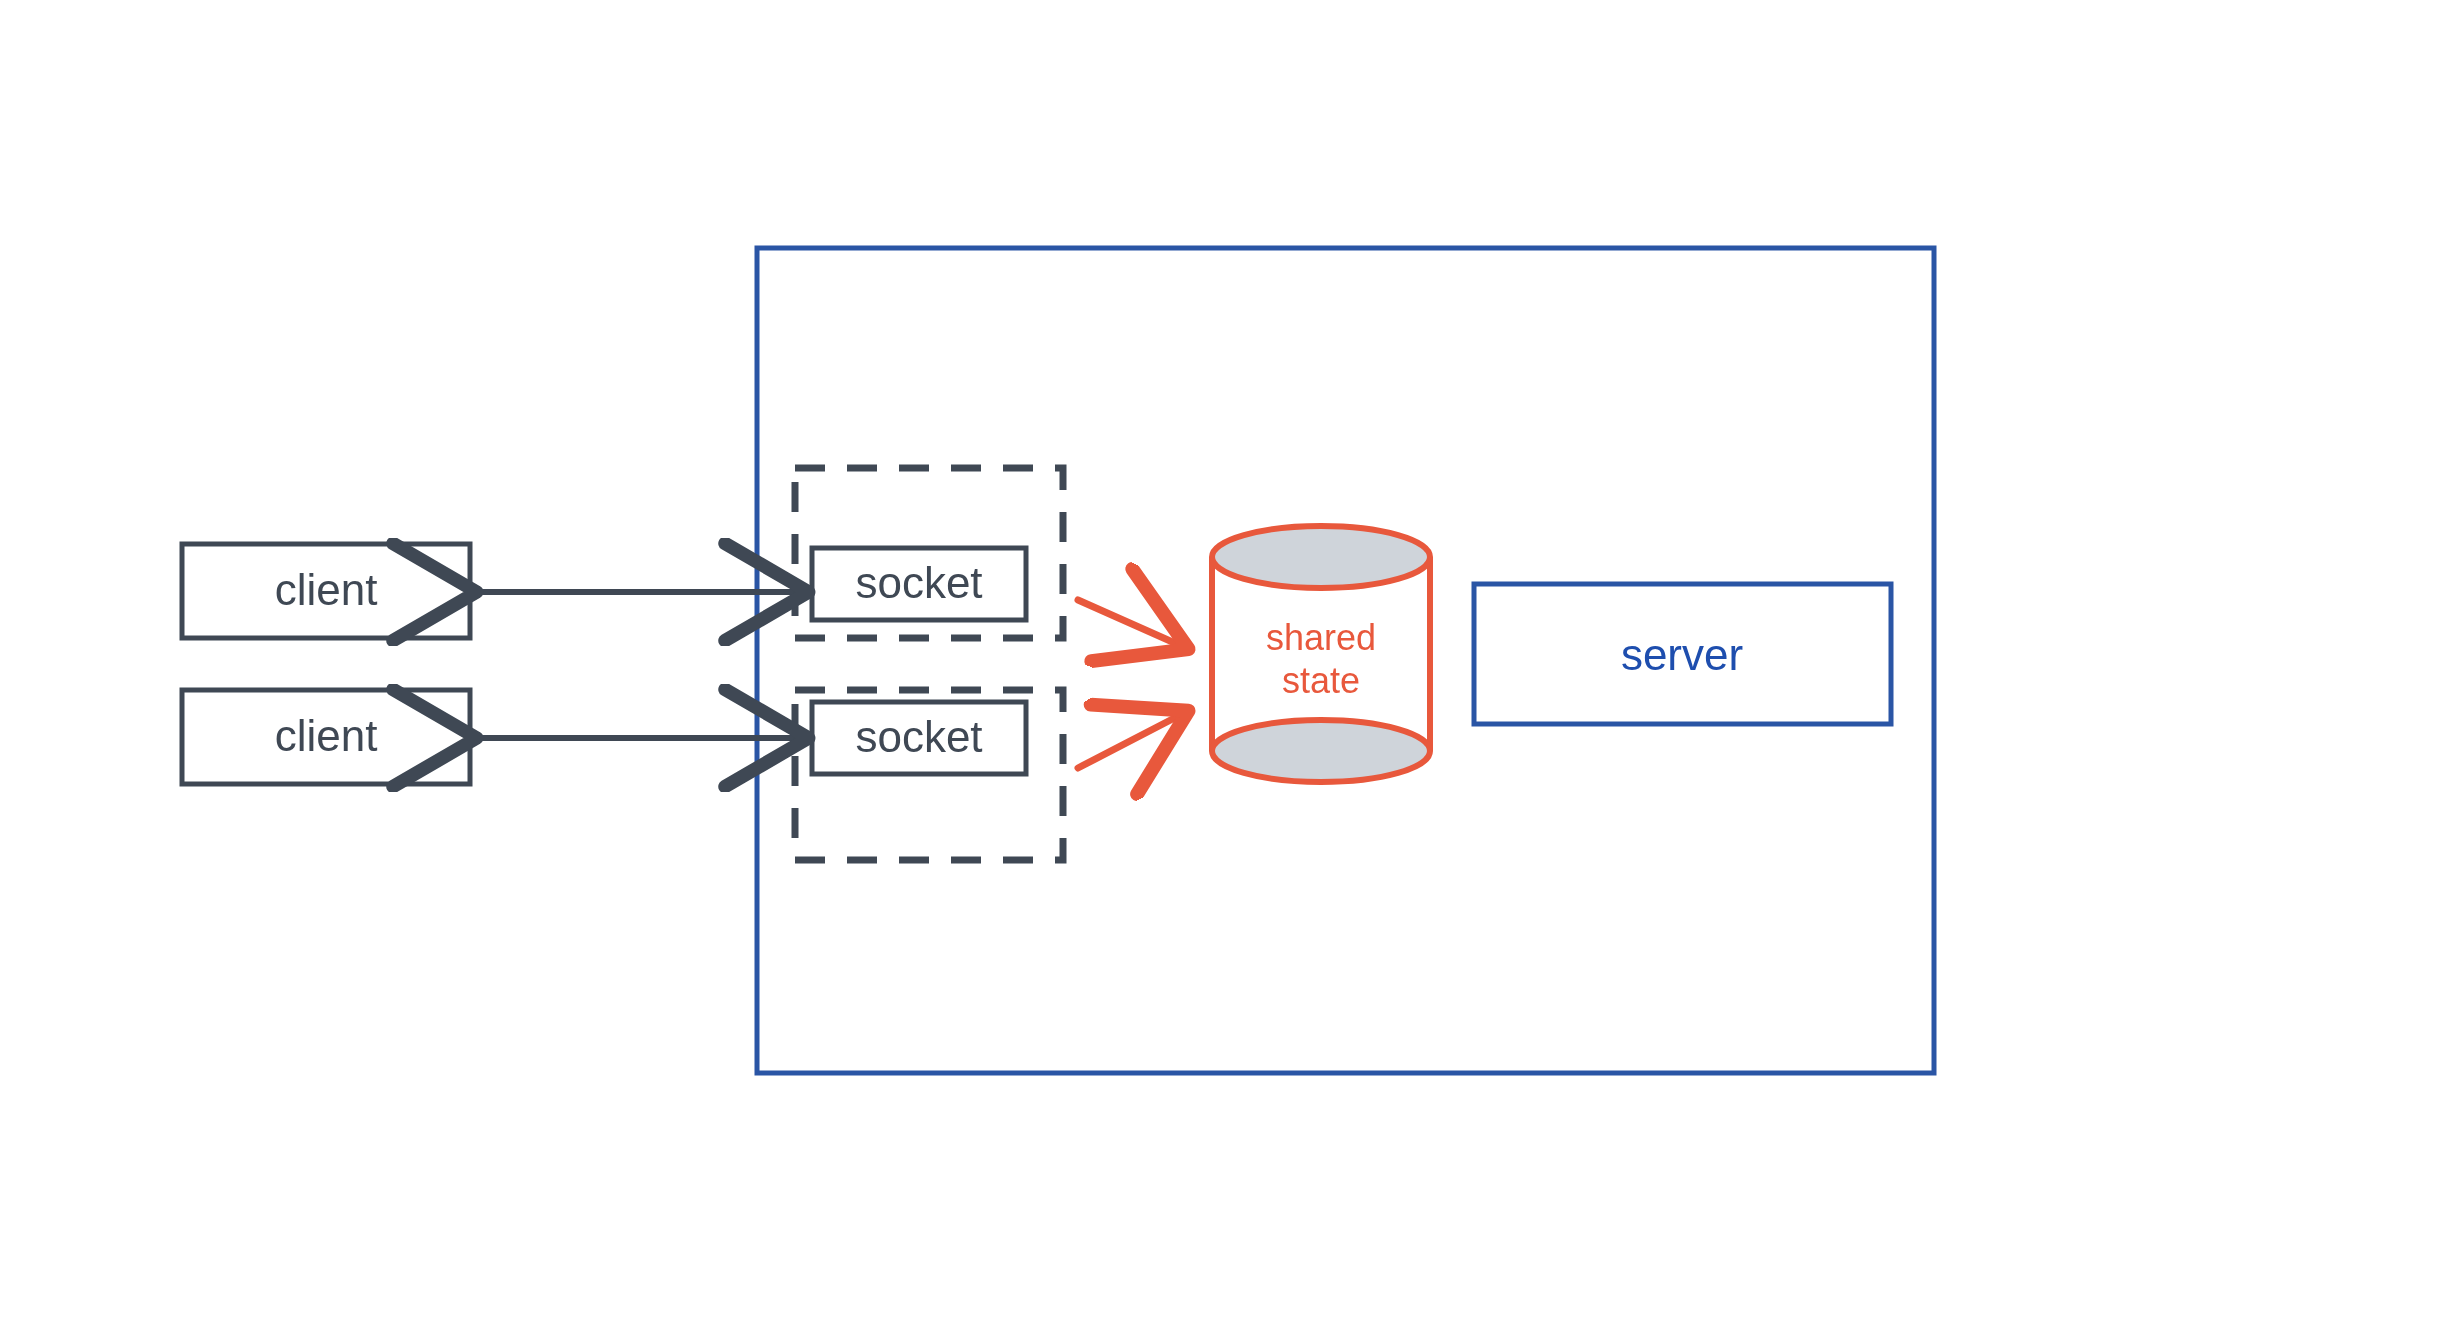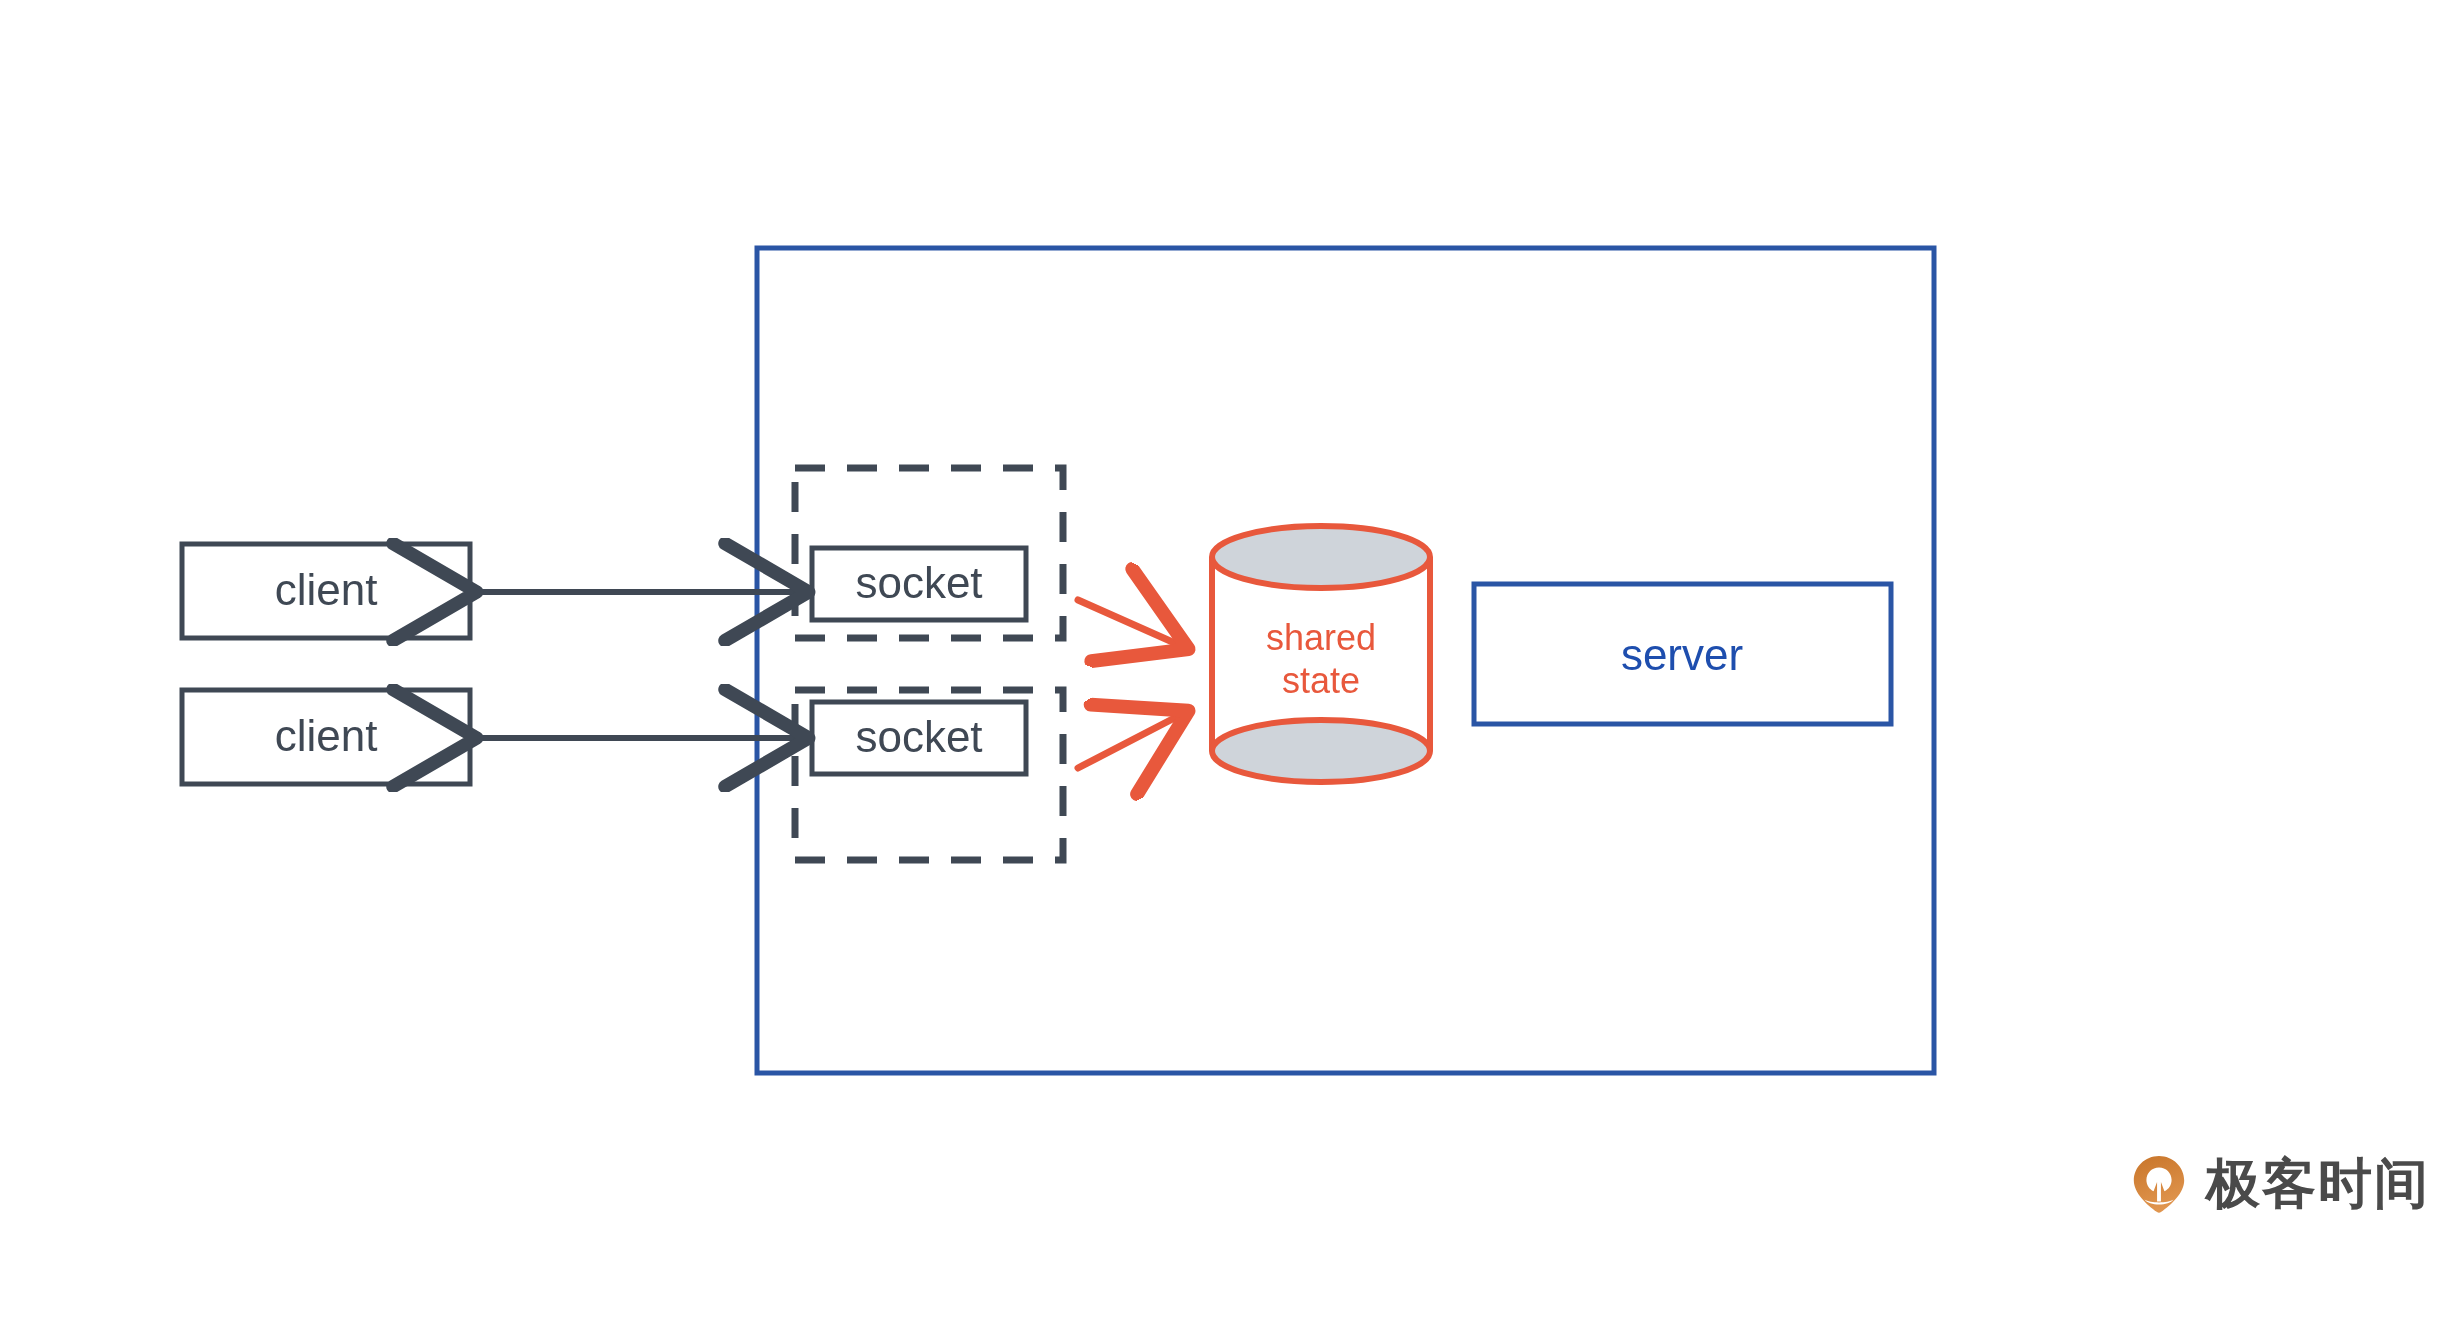--- a/index.html
+++ b/index.html
@@ -135,30 +135,14 @@
       <text class="node-label label-orange" x="1321" y="683">state</text>
     </g>
 
     <g>
       <rect x="1474" y="584" width="417" height="140" fill="#ffffff" stroke="#2a55a5" stroke-width="5"></rect>
       <text class="node-label label-blue" x="1682" y="658">server</text>
     </g>
 
   </svg>
 
-  <div id="brand-logo">
-    <span class="logo-mark">
-      <svg viewBox="0 0 64 64" width="62" height="62" xmlns="http://www.w3.org/2000/svg">
-        <defs>
-          <linearGradient id="pin-grad" x1="0" y1="0" x2="0.3" y2="1">
-            <stop offset="0%" stop-color="#c8752a"></stop>
-            <stop offset="100%" stop-color="#e0954e"></stop>
-          </linearGradient>
-        </defs>
-        <path d="M32 3 C17.6 3 6 14.4 6 28.3 C6 41 19 53 30 61 C31.2 61.9 32.8 61.9 34 61 C45 53 58 41 58 28.3 C58 14.4 46.4 3 32 3 Z" fill="url(#pin-grad)"></path>
-        <path d="M32 15 C24.8 15 19 20.7 19 27.8 C19 33 22 37.4 26.4 39.4 L30 30 L30 50 L34 50 L34 30 L37.6 39.4 C42 37.4 45 33 45 27.8 C45 20.7 39.2 15 32 15 Z" fill="#ffffff"></path>
-        <path d="M17 48 C22 55 42 55 47 48 C41 52 23 52 17 48 Z" fill="#ffffff"></path>
-      </svg>
-    </span>
-    <span class="logo-text">极客时间</span>
-  </div>
 
 </div>
 
 </body></html>

